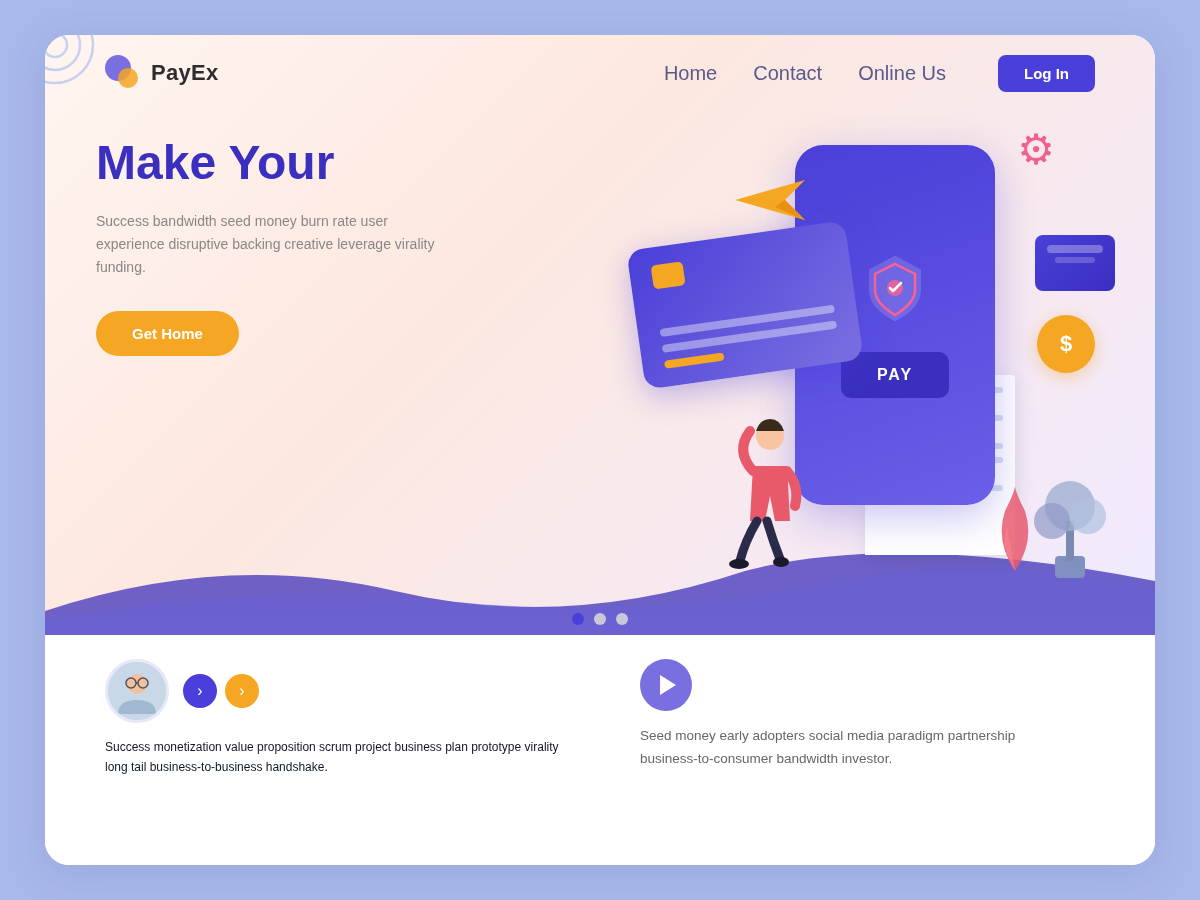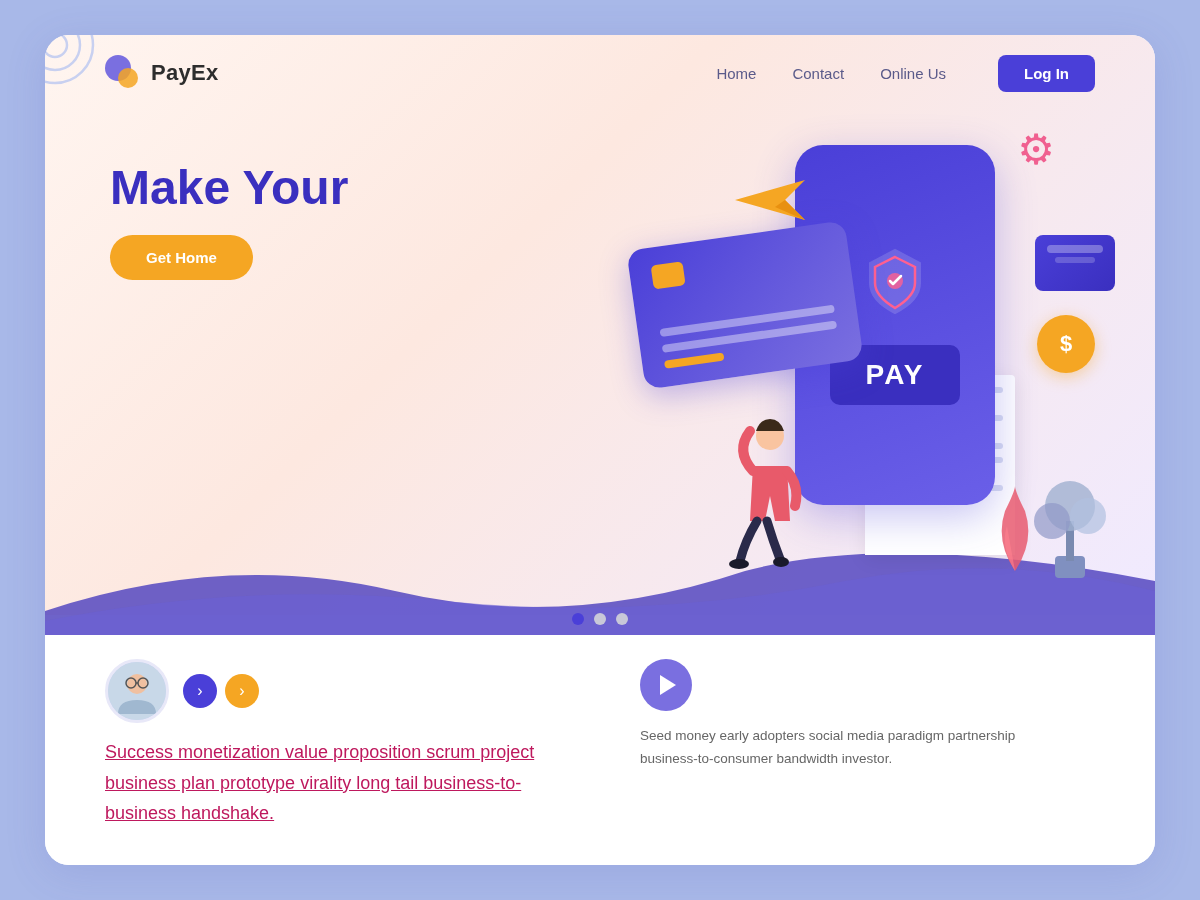--- a/index.html
+++ b/index.html
@@ -72,45 +72,44 @@
       color: #2d2d2d;
       letter-spacing: 0.3px;
     }
     .nav-links {
       margin-left: auto;
       display: flex;
       align-items: center;
       gap: 36px;
     }
     .nav-link {
-      font-size: 15px;
+      font-size: 20px;
       color: #5a5a8a;
       cursor: pointer;
       text-decoration: none;
       text-align: center;
     }
     .btn-login {
       background: #4a3fd8;
       color: #fff;
       border: none;
       border-radius: 8px;
       padding: 10px 26px;
       font-size: 15px;
       font-weight: 600;
       cursor: pointer;
       margin-left: 16px;
     }
     
     .hero-content {
       position: absolute;
       top: 100px;
-      left: 65px;
+      left: 51px;
       z-index: 5;
       max-width: 430px;
-      margin-top: 25px;
     }
     .hero-title {
       font-size: 48px;
       font-weight: 800;
       color: #3a2fbf;
       line-height: 1.15;
       margin-bottom: 20px;
     }
     .hero-desc {
       font-size: 14px;
@@ -191,24 +190,23 @@
       border: none;
       cursor: pointer;
       display: flex;
       align-items: center;
       justify-content: center;
       font-size: 16px;
     }
     .arrow-prev { background: #4a3fd8; color: #fff; }
     .arrow-next { background: #f5a623; color: #fff; }
     .bottom-left-text {
-      font-size: 18px;
-      color: #be185d;
+      font-size: 12px;
+      color: #0f172a;
       line-height: 1.7;
-      text-decoration: underline;
     }
     .bottom-right {
       flex: 1;
       display: flex;
       flex-direction: column;
       align-items: flex-start;
       padding-left: 80px;
     }
     .play-btn {
       width: 52px;
@@ -268,21 +266,21 @@
       align-items: center;
       justify-content: center;
       box-shadow: 0 12px 40px rgba(74,63,216,0.3);
     }
     .pay-btn-phone {
       background: #3a2fbf;
       color: #fff;
       border: none;
       border-radius: 10px;
       padding: 14px 36px;
-      font-size: 28px;
+      font-size: 16px;
       font-weight: 800;
       letter-spacing: 2px;
       margin-top: 20px;
     }
     .illus-card {
       position: absolute;
       left: 80px;
       top: 140px;
       width: 220px;
       height: 140px;
@@ -417,20 +415,21 @@
       <a class="nav-link">Contact</a>
       <a class="nav-link">Online Us</a>
       <button class="btn-login">Log In</button>
     </div>
   </nav>
 
   <div class="hero-content">
     <h1 class="hero-title">
       <span>Make Your</span><br>
     </h1>
+    <p class="hero-desc">Success bandwidth seed money burn rate user experience disruptive backing creative leverage virality funding.</p>
     <button class="btn-getstart">Get Home</button>
   </div>
 
   <div class="hero-illustration">
 
     <div class="illus-gear">⚙</div>
 
     <div class="illus-arrow">
       <svg width="80" height="50" viewBox="0 0 80 50">
         <polygon points="0,25 70,5 50,25 70,45" fill="#f5a623"></polygon>

